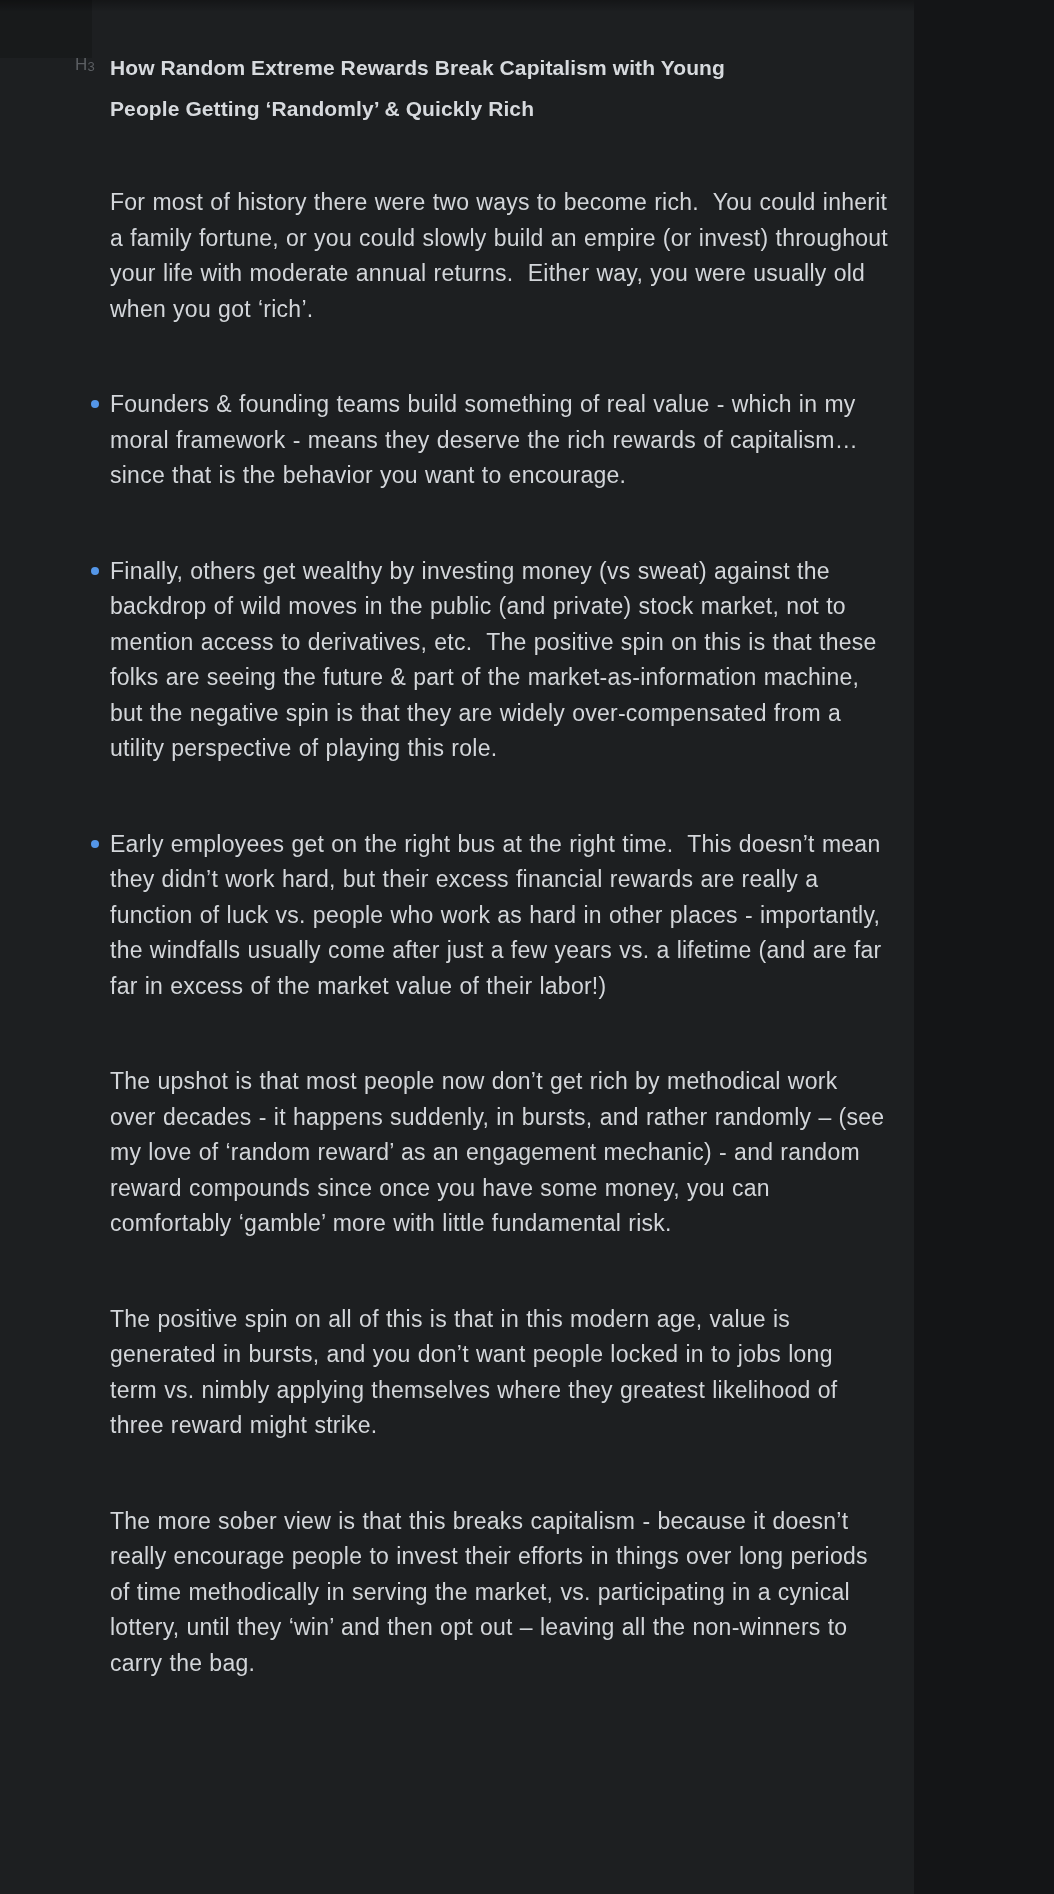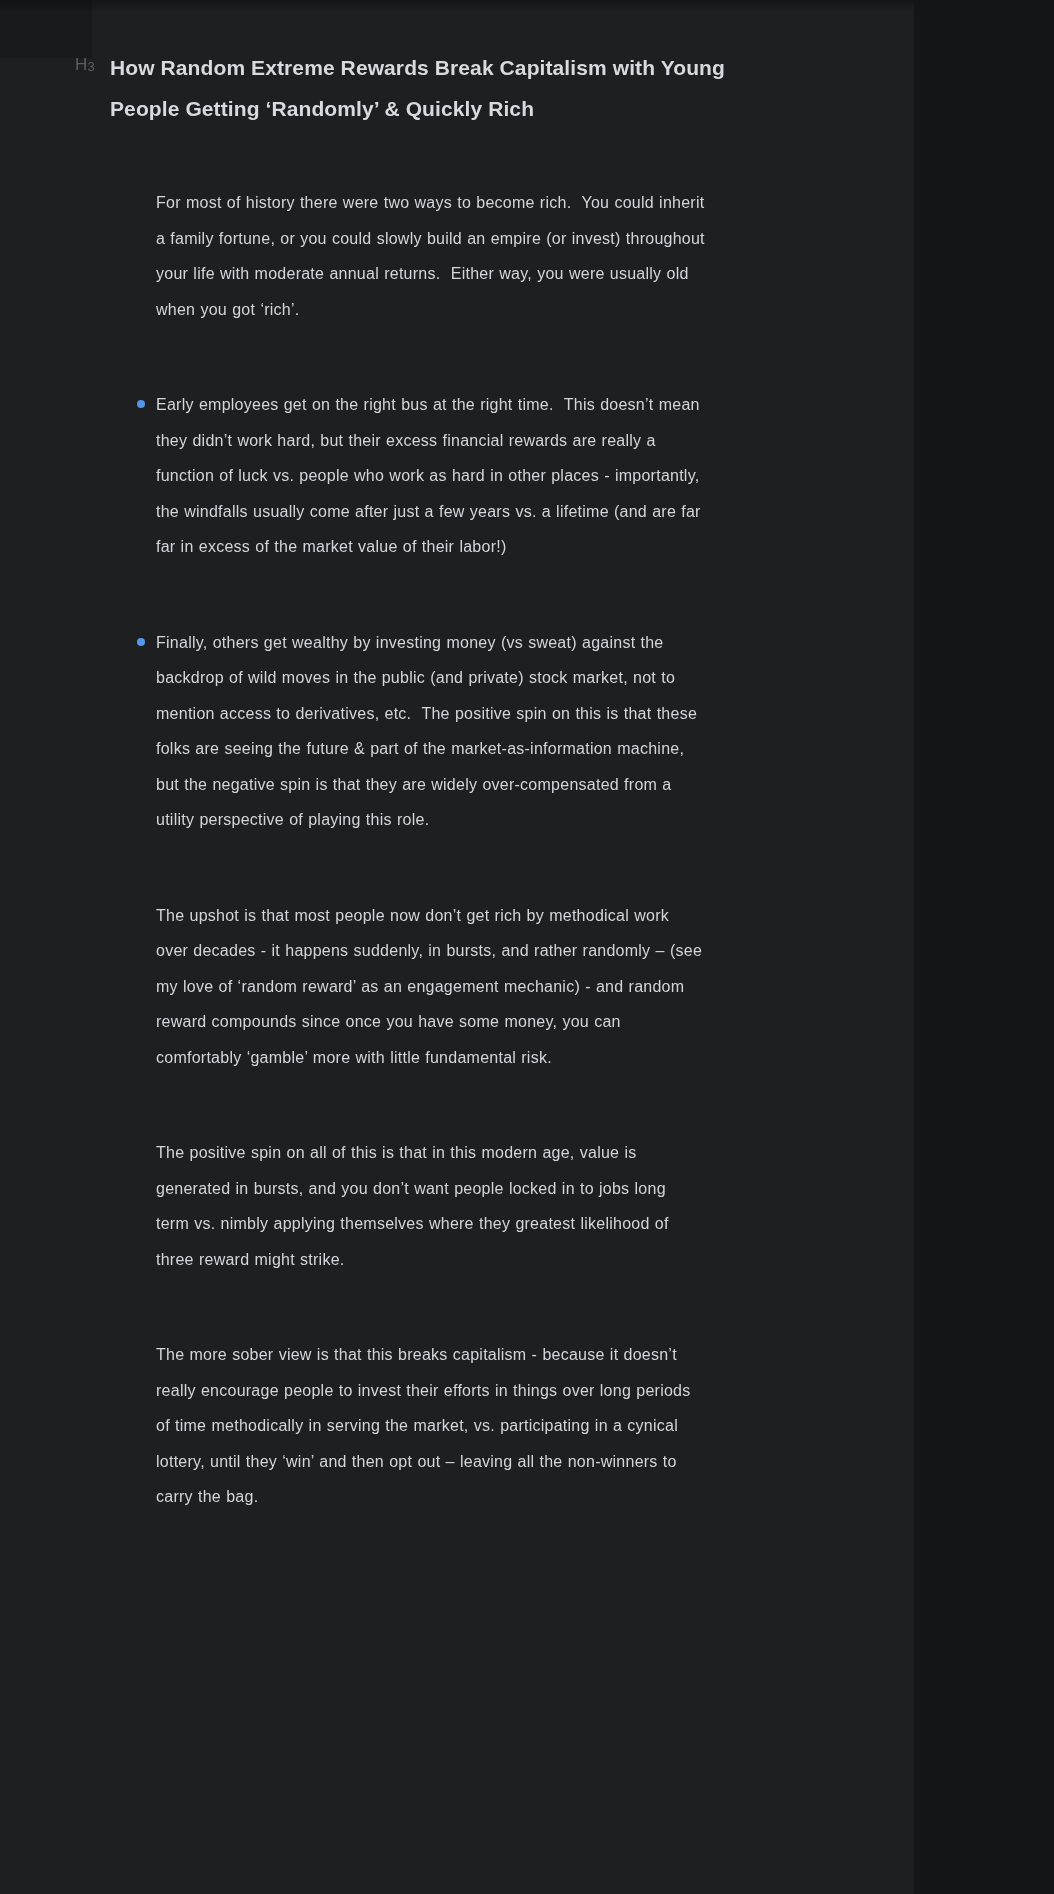--- a/index.html
+++ b/index.html
@@ -59,25 +59,24 @@
     font-size: 21px;
     font-weight: 700;
     line-height: 41px;
     letter-spacing: 0.1px;
     color: var(--heading, #d7dade);
     white-space: pre-wrap;
   }
   .block {
     margin-bottom: 60px;
     color: var(--text, #d3d6da);
-    font-size: 16px;
+    font-size: 23px;
     line-height: 35.5px;
     letter-spacing: 0.25px;
     word-spacing: 0.5px;
-    margin-left: 46px;
   }
   .block-text {
     white-space: pre-wrap;
   }
   .bullet {
     position: relative;
   }
   .bullet-dot {
     position: absolute;
     left: -19px;
@@ -104,38 +103,44 @@
     </div>
 
     <div class="block paragraph">
       <span class="block-text">For most of history there were two ways to become rich.  You could inherit
 a family fortune, or you could slowly build an empire (or invest) throughout
 your life with moderate annual returns.  Either way, you were usually old
 when you got ‘rich’.</span>
     </div>
 
 
-
     <div class="block bullet">
       <span class="bullet-dot"></span>
-      <span class="block-text">Early employees get on the right bus at the right time.  This doesn’t mean
-they didn’t work hard, but their excess financial rewards are really a
-function of luck vs. people who work as hard in other places - importantly,
-the windfalls usually come after just a few years vs. a lifetime (and are far
-far in excess of the market value of their labor!)</span>
+      <span class="block-text">Founders &amp; founding teams build something of real value - which in my
+moral framework - means they deserve the rich rewards of capitalism…
+since that is the behavior you want to encourage.</span>
     </div>
 
     <div class="block bullet">
       <span class="bullet-dot"></span>
       <span class="block-text">Finally, others get wealthy by investing money (vs sweat) against the
 backdrop of wild moves in the public (and private) stock market, not to
 mention access to derivatives, etc.  The positive spin on this is that these
 folks are seeing the future &amp; part of the market-as-information machine,
 but the negative spin is that they are widely over-compensated from a
 utility perspective of playing this role.</span>
+    </div>
+
+    <div class="block bullet">
+      <span class="bullet-dot"></span>
+      <span class="block-text">Early employees get on the right bus at the right time.  This doesn’t mean
+they didn’t work hard, but their excess financial rewards are really a
+function of luck vs. people who work as hard in other places - importantly,
+the windfalls usually come after just a few years vs. a lifetime (and are far
+far in excess of the market value of their labor!)</span>
     </div>
 
     <div class="block paragraph">
       <span class="block-text">The upshot is that most people now don’t get rich by methodical work
 over decades - it happens suddenly, in bursts, and rather randomly – (see
 my love of ‘random reward’ as an engagement mechanic) - and random
 reward compounds since once you have some money, you can
 comfortably ‘gamble’ more with little fundamental risk.</span>
     </div>
 

